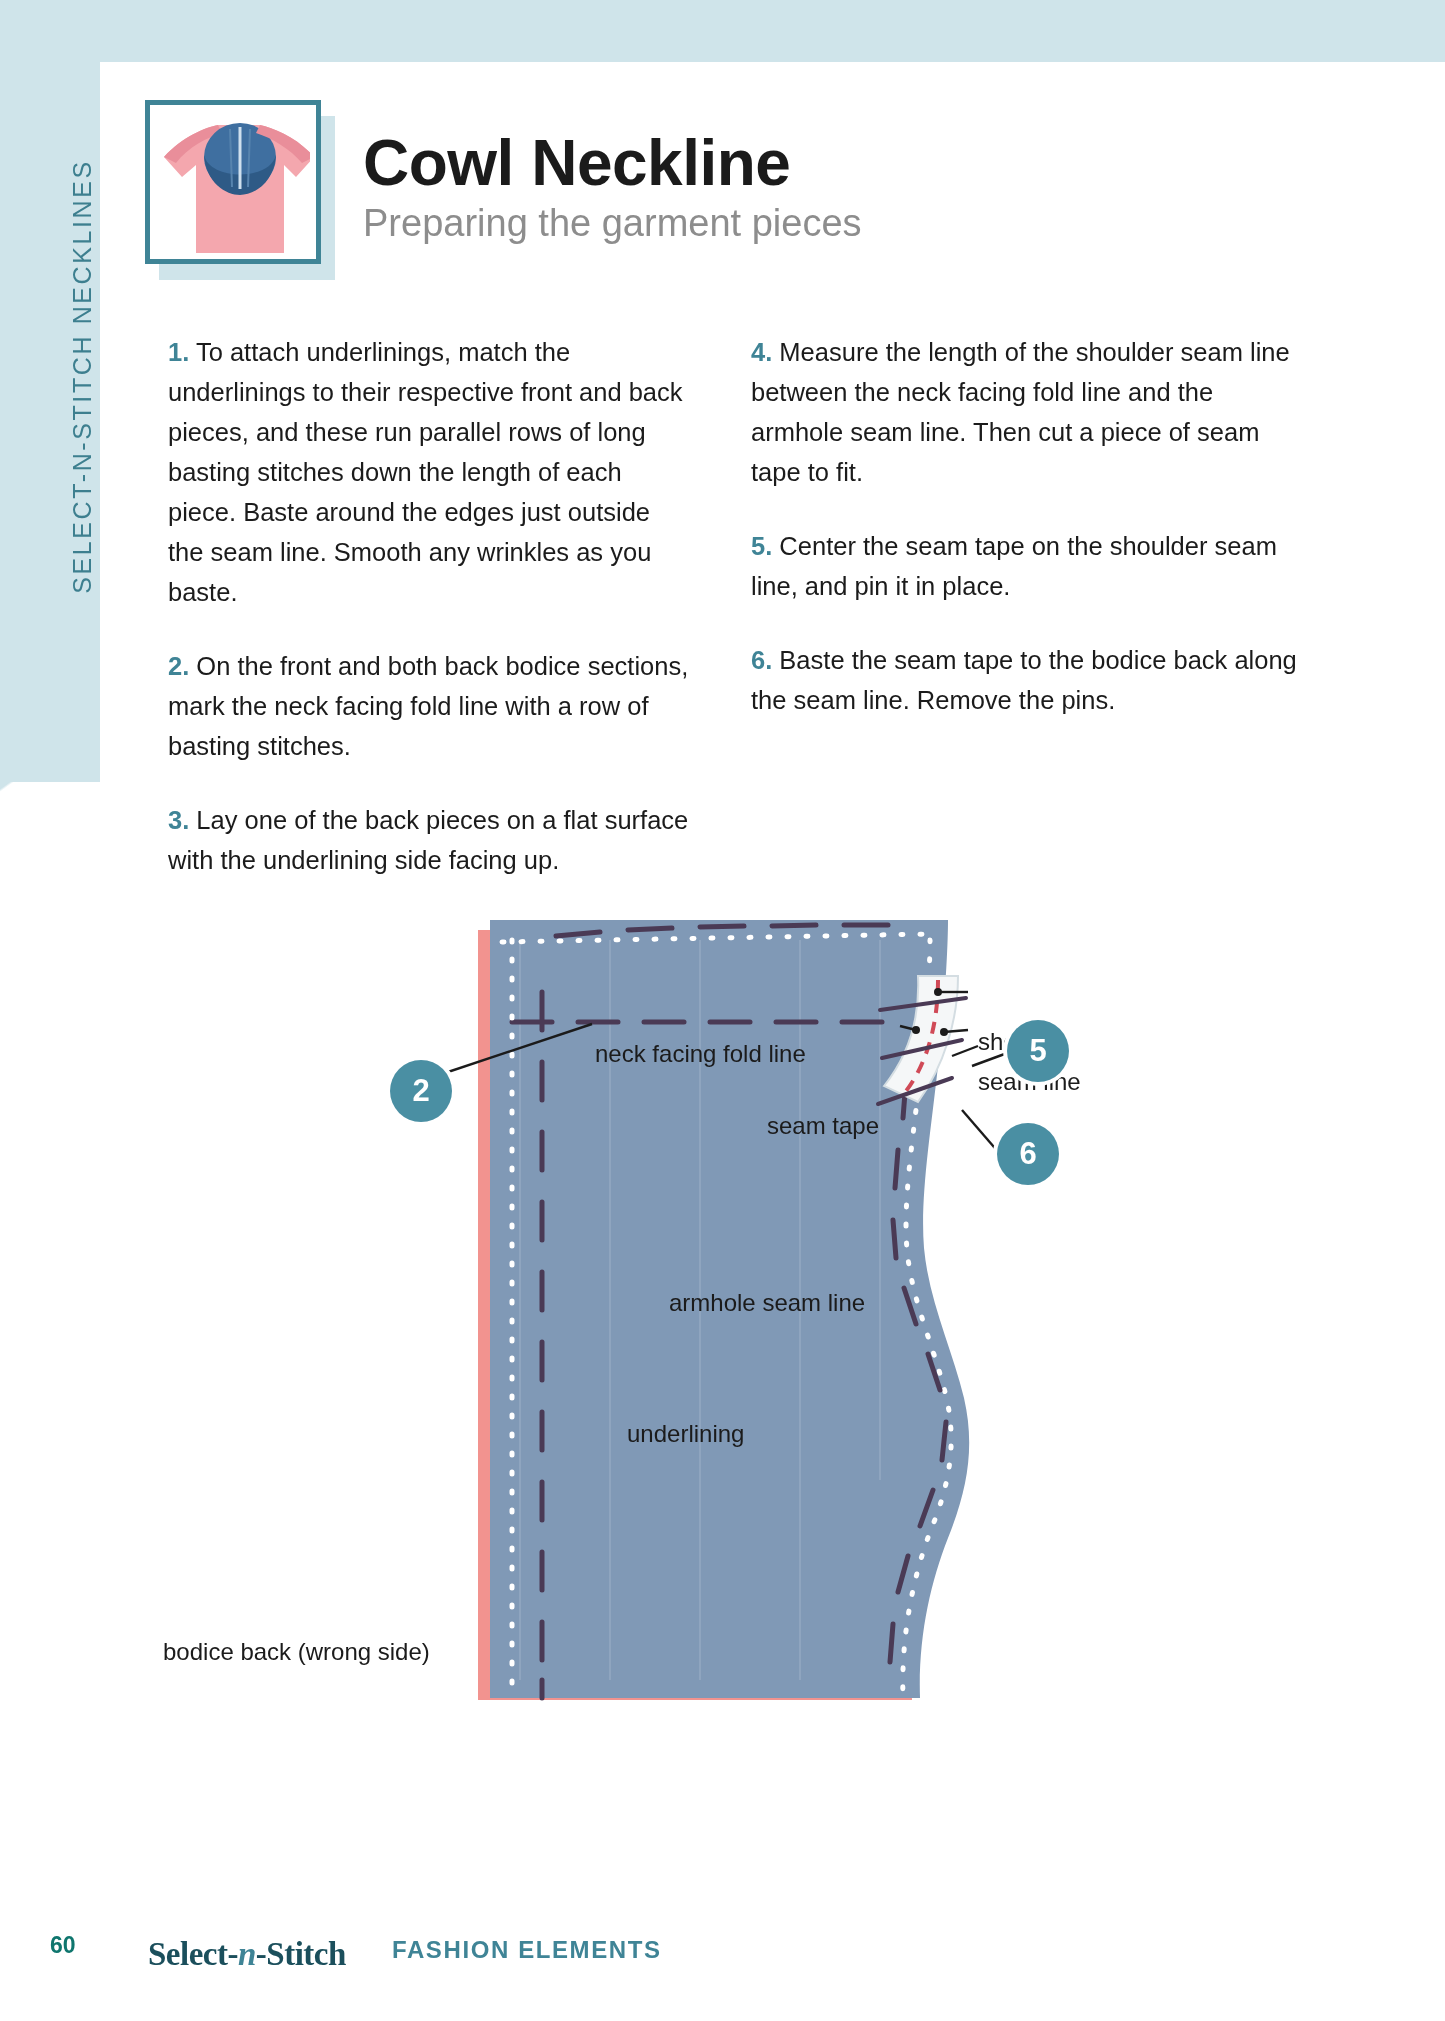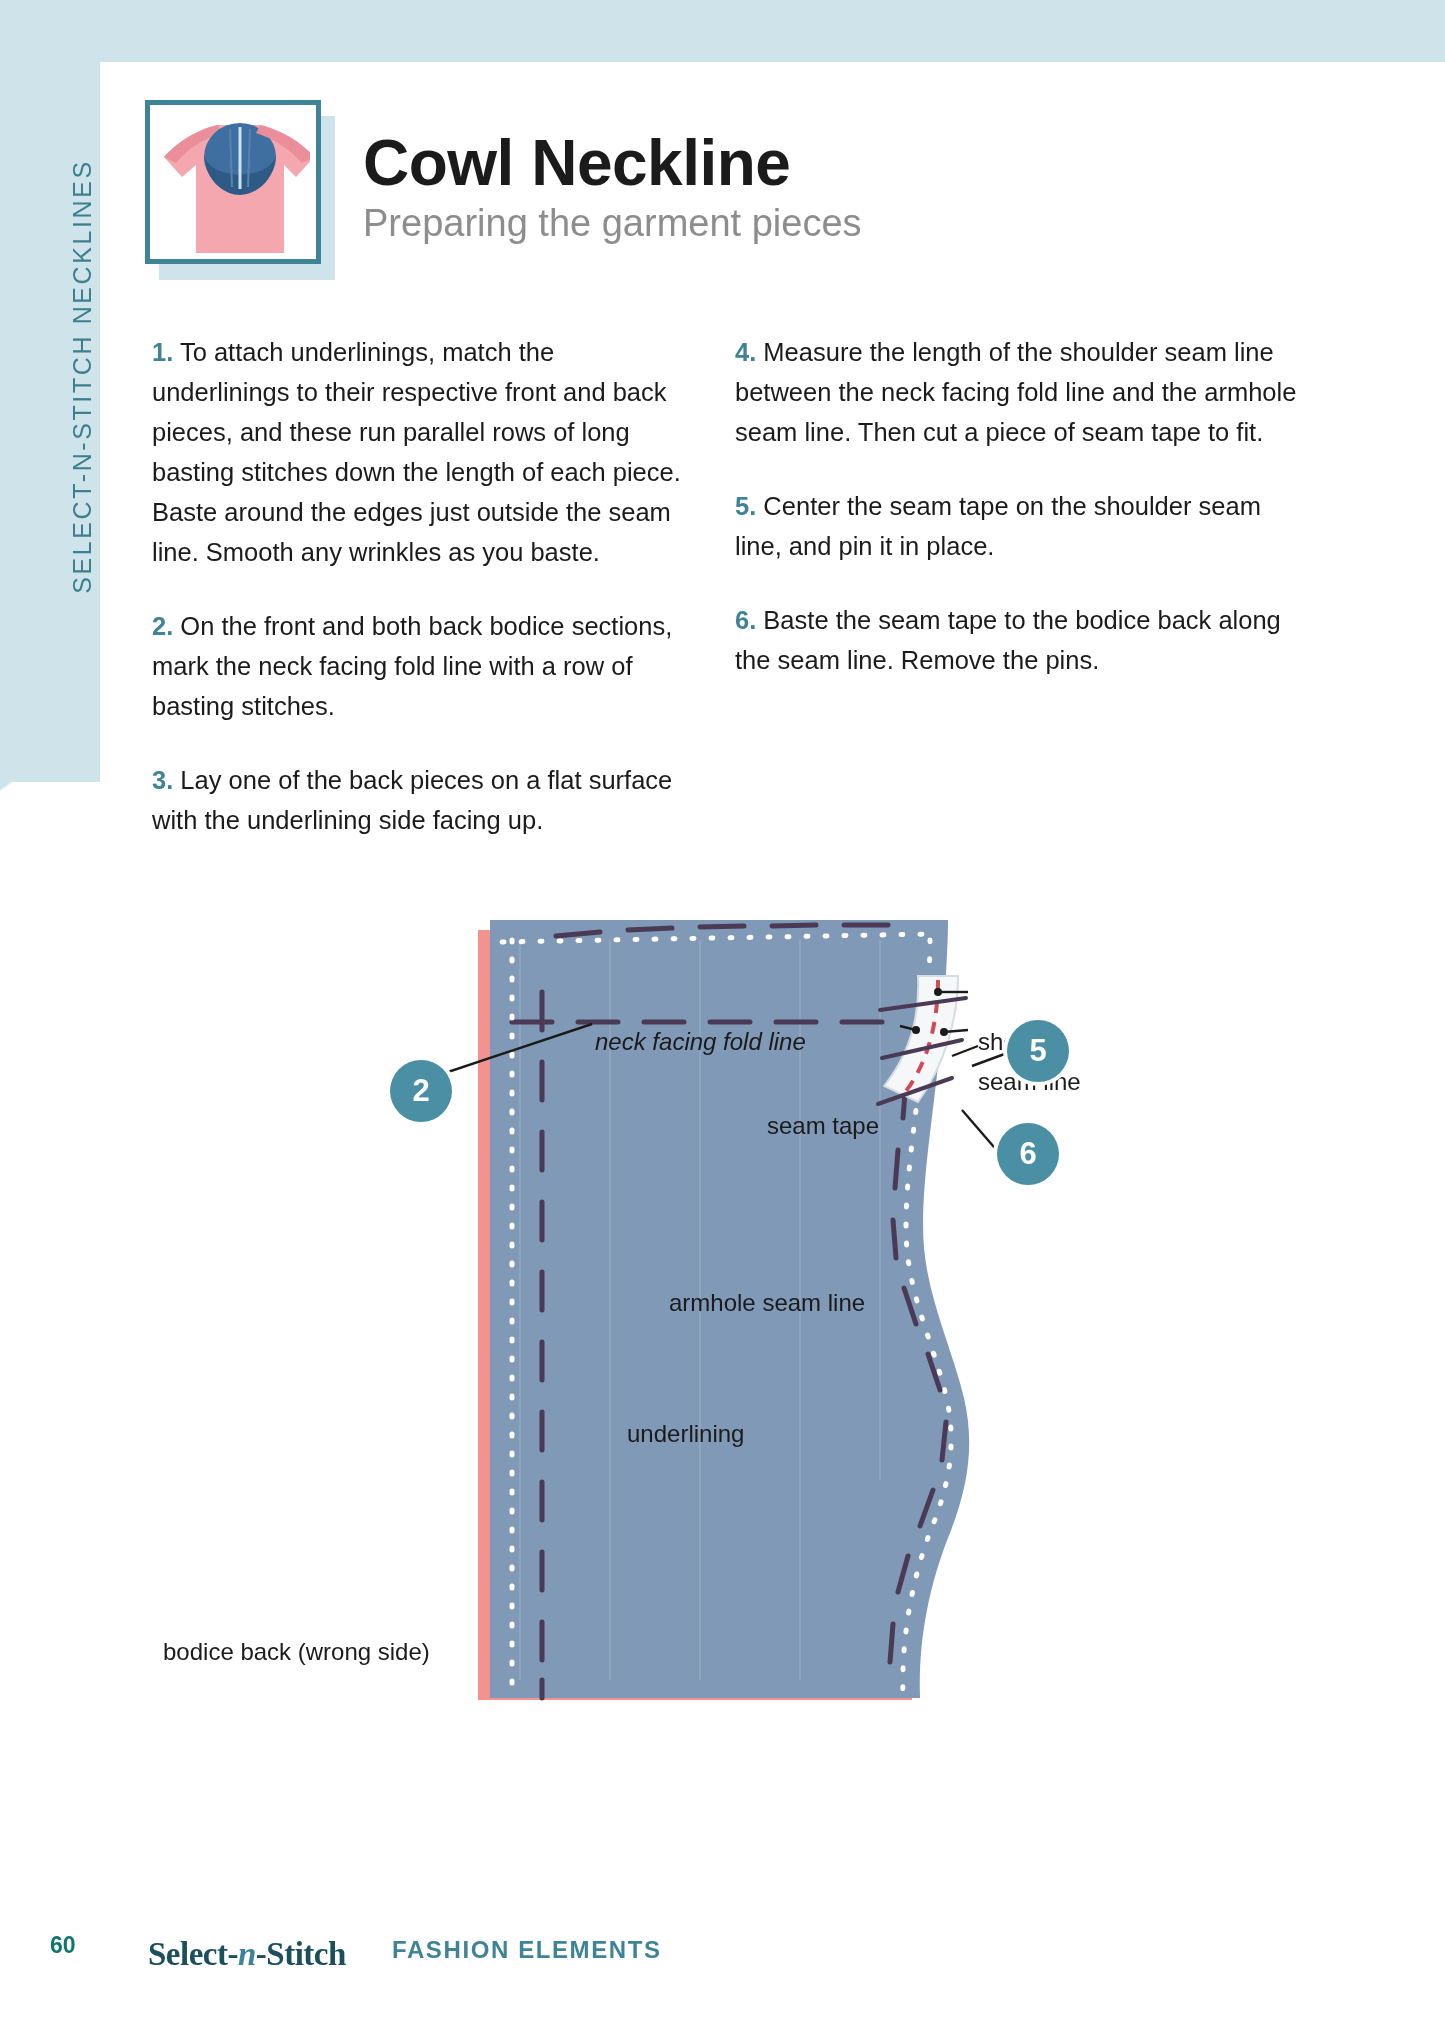--- a/index.html
+++ b/index.html
@@ -94,21 +94,21 @@
 
   
   .col {
     position: absolute;
     font-size: 25.5px;
     line-height: 40px;
     color: #1b1b1b;
   }
   .col-left { left: 152px; top: 332px; width: 540px; }
   .col-right { left: 735px; top: 332px; width: 570px; }
-  .para { margin: 0 0 34px 0; }
+  .para { margin: 0 0 34px 16px; }
   .stepnum {
     color: #3f8496;
     font-weight: bold;
   }
 
   
   .illus {
     position: absolute;
     left: 0; top: 880px;
     width: 1445px; height: 1020px;
@@ -349,21 +349,21 @@
       <circle cx="944" cy="152" r="4"></circle>
       <circle cx="916" cy="150" r="4"></circle>
     </g>
 
     <g stroke="#1b1b1b" stroke-width="2.4" fill="none">
       <path d="M952 176 L978 166"></path>
     </g>
   </svg>
 
   
-  <div class="lbl" style="left:595px; top:148px;font-style:italic;">neck facing fold line</div>
+  <div class="lbl" style="left:595px; top:160px;">neck facing fold line</div>
   <div class="lbl" style="left:978px; top:148px;">shoulder</div>
   <div class="lbl" style="left:978px; top:188px;">seam line</div>
   <div class="lbl" style="left:767px; top:232px;">seam tape</div>
   <div class="lbl" style="left:669px; top:409px;text-align:center;">armhole seam line</div>
   <div class="lbl" style="left:627px; top:540px;">underlining</div>
   <div class="lbl" style="left:163px; top:758px;text-align:right;">bodice back (wrong side)</div>
 
   
   <div class="callout" style="left:390px; top:180px;">2</div>
   <div class="callout" style="left:1007px; top:140px;">5</div>

